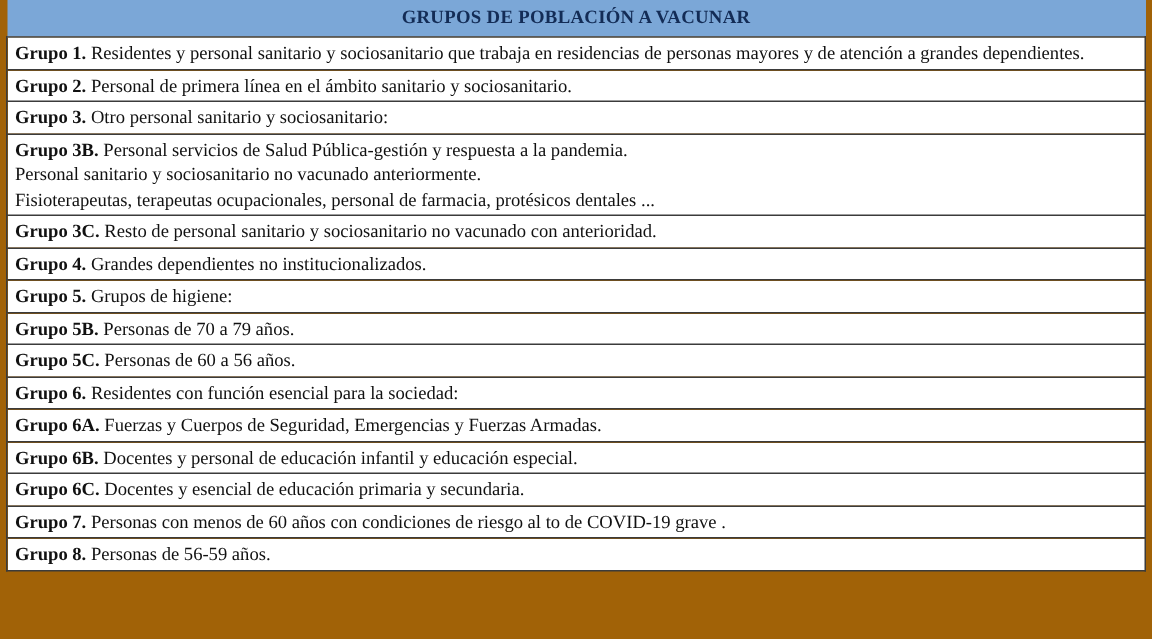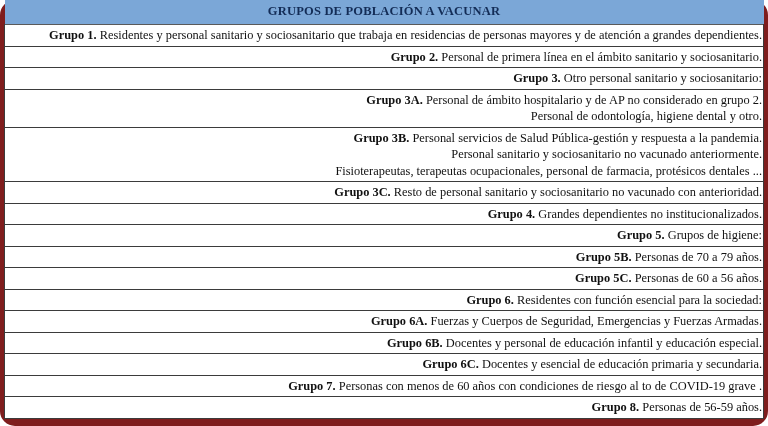--- a/index.html
+++ b/index.html
@@ -14,23 +14,22 @@
     overflow: hidden;
     font-family: "Liberation Serif", "DejaVu Serif", serif;
     color: #111111;
     -webkit-font-smoothing: antialiased;
   }
 
   .page {
     width: 768px;
     height: 426px;
     position: relative;
-    background: #7f1d1d;
+    background: #a16207;
     box-sizing: border-box;
-    border-radius: 15px;
   }
 
   .table-wrap {
     position: absolute;
     left: 4px;
     top: 0px;
     width: 760px;
   }
 
   .table {
@@ -57,21 +56,20 @@
     border: 1px solid #3b3b3b;
     border-top: 1px solid #5a5a5a;
     padding: 2px 1px 2px 5px;
     font-size: 12.4px;
     line-height: 16.5px;
     vertical-align: top;
     background: #ffffff;
     box-sizing: border-box;
     white-space: nowrap;
     overflow: hidden;
-    text-align: right;
   }
 
   .row-single .row-cell {
     height: 21px;
   }
 
   .lbl {
     font-weight: bold;
   }
 
@@ -98,26 +96,20 @@
             </td>
           </tr>
           <tr class="row row-single">
             <td class="row-cell">
               <span class="line"><span class="lbl">Grupo 2.</span> <span>Personal de primera línea en el ámbito sanitario y sociosanitario.</span></span>
             </td>
           </tr>
           <tr class="row row-single">
             <td class="row-cell">
               <span class="line"><span class="lbl">Grupo 3.</span> <span>Otro personal sanitario y sociosanitario:</span></span>
-            </td>
-          </tr>
-          <tr class="row">
-            <td class="row-cell">
-              <span class="line"><span class="lbl">Grupo 3A.</span> <span>Personal de ámbito hospitalario y de AP no considerado en grupo 2.</span></span>
-              <span class="line"><span>Personal de odontología, higiene dental y otro.</span></span>
             </td>
           </tr>
           <tr class="row">
             <td class="row-cell">
               <span class="line"><span class="lbl">Grupo 3B.</span> <span>Personal servicios de Salud Pública-gestión y respuesta a la pandemia.</span></span>
               <span class="line"><span>Personal sanitario y sociosanitario no vacunado anteriormente.</span></span>
               <span class="line"><span>Fisioterapeutas, terapeutas ocupacionales, personal de farmacia, protésicos dentales ...</span></span>
             </td>
           </tr>
           <tr class="row row-single">

